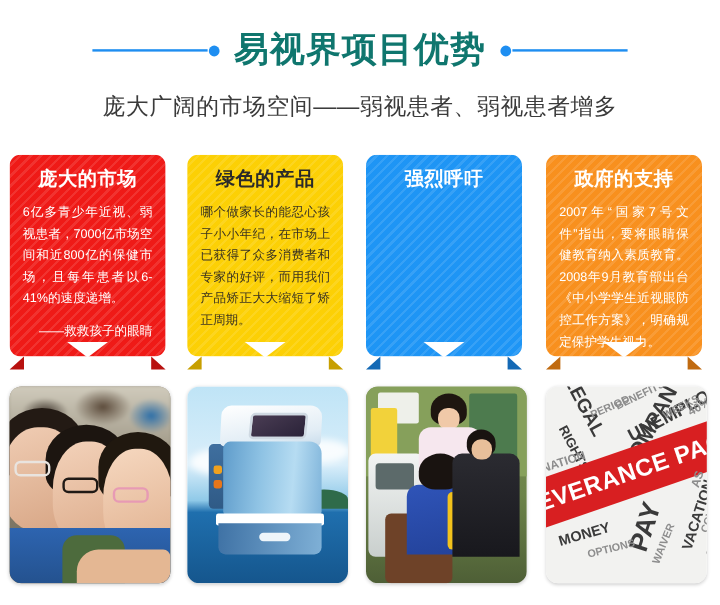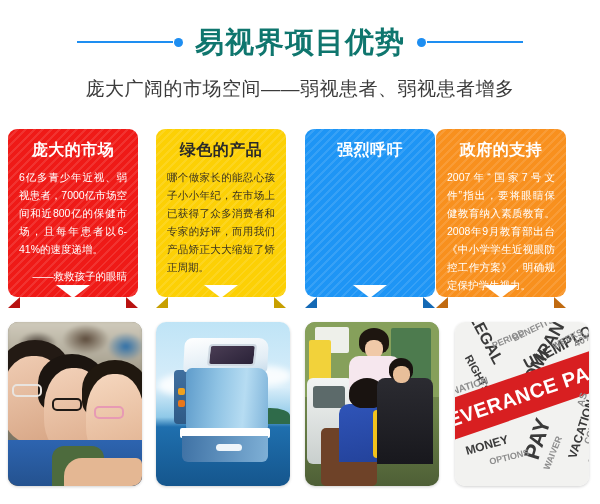--- a/index.html
+++ b/index.html
@@ -263,21 +263,21 @@
     <div class="card c-blue" style="left:305px;">
       <div class="body-shape"></div>
       <span class="wing-l"></span>
       <span class="wing-r"></span>
       <span class="notch"></span>
       <div class="card-inner">
         <div class="card-title">强烈呼吁</div>
       </div>
     </div>
 
-    <div class="card c-orange" style="left:436px;">
+    <div class="card c-orange" style="left:455px;">
       <div class="body-shape"></div>
       <span class="wing-l"></span>
       <span class="wing-r"></span>
       <span class="notch"></span>
       <div class="card-inner">
         <div class="card-title">政府的支持</div>
         <div class="card-text">2007年“国家7号文件”指出，要将眼睛保健教育纳入素质教育。2008年9月教育部出台《中小学学生近视眼防控工作方案》，明确规定保护学生视力。</div>
       </div>
     </div>
   </div>

